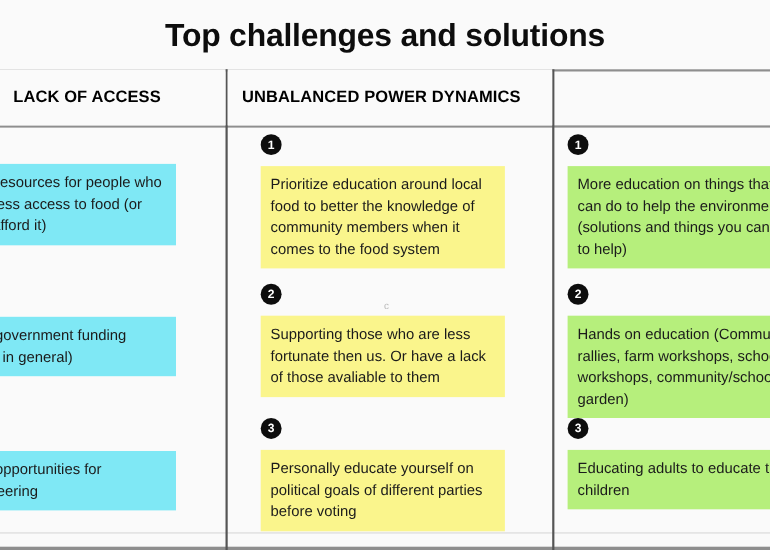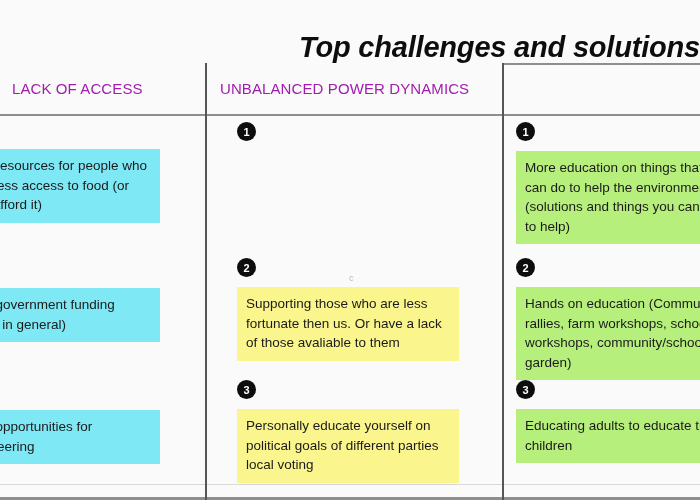--- a/index.html
+++ b/index.html
@@ -20,29 +20,28 @@
     width: 700px;
     height: 500px;
     background: #fafafa;
     overflow: hidden;
   }
 
   
   .title-bar {
     position: absolute;
     left: 0;
-    top: 16px;
+    top: 2px;
     width: 700px;
     height: 63px;
     display: flex;
     align-items: center;
-    justify-content: flex-end;
-    background: #fafafa;
-    box-sizing: border-box;
-    font-style: italic;
+    justify-content: center;
+    background: #fafafa;
+    box-sizing: border-box;
   }
   .title-text {
     font-size: 29px;
     font-weight: bold;
     color: #0d0d0d;
     letter-spacing: -0.2px;
     white-space: nowrap;
   }
 
   
@@ -109,22 +108,22 @@
     align-items: center;
     box-sizing: border-box;
     background: #fafafa;
   }
   .col-1 .col-header { padding-left: 12px; }
   .col-2 .col-header { padding-left: 13px; }
   .col-3 .col-header { padding-left: 38px; }
 
   .col-header-text {
     font-size: 15px;
-    font-weight: normal;
-    color: #a21caf;
+    font-weight: bold;
+    color: #000000;
     letter-spacing: 0.1px;
     white-space: nowrap;
   }
 
   .col-body {
     position: absolute;
     top: 53px;
     left: 0;
     right: 0;
     bottom: 0;
@@ -211,28 +210,29 @@
     </div>
   </div>
 
   <div class="col col-2">
     <div class="col-header">
       <span class="col-header-text">UNBALANCED POWER DYNAMICS</span>
     </div>
     <div class="col-body">
       <div class="item" style="top: 6px;">
         <div class="badge">1</div>
+        <div class="note">Prioritize education around local food to better the knowledge of community members when it comes to the food system</div>
       </div>
       <div class="item" style="top: 142px;">
         <div class="badge">2</div>
         <div class="note">Supporting those who are less fortunate then us. Or have a lack of those avaliable to them</div>
       </div>
       <div class="item" style="top: 264px;">
         <div class="badge">3</div>
-        <div class="note">Personally educate yourself on political goals of different parties local voting</div>
+        <div class="note">Personally educate yourself on political goals of different parties before voting</div>
       </div>
     </div>
   </div>
 
   <div class="col col-3">
     <div class="col-body">
       <div class="item" style="top: 6px;">
         <div class="badge">1</div>
         <div class="note">More education on things that you can do to help the environment (solutions and things you can do to help)</div>
       </div>

